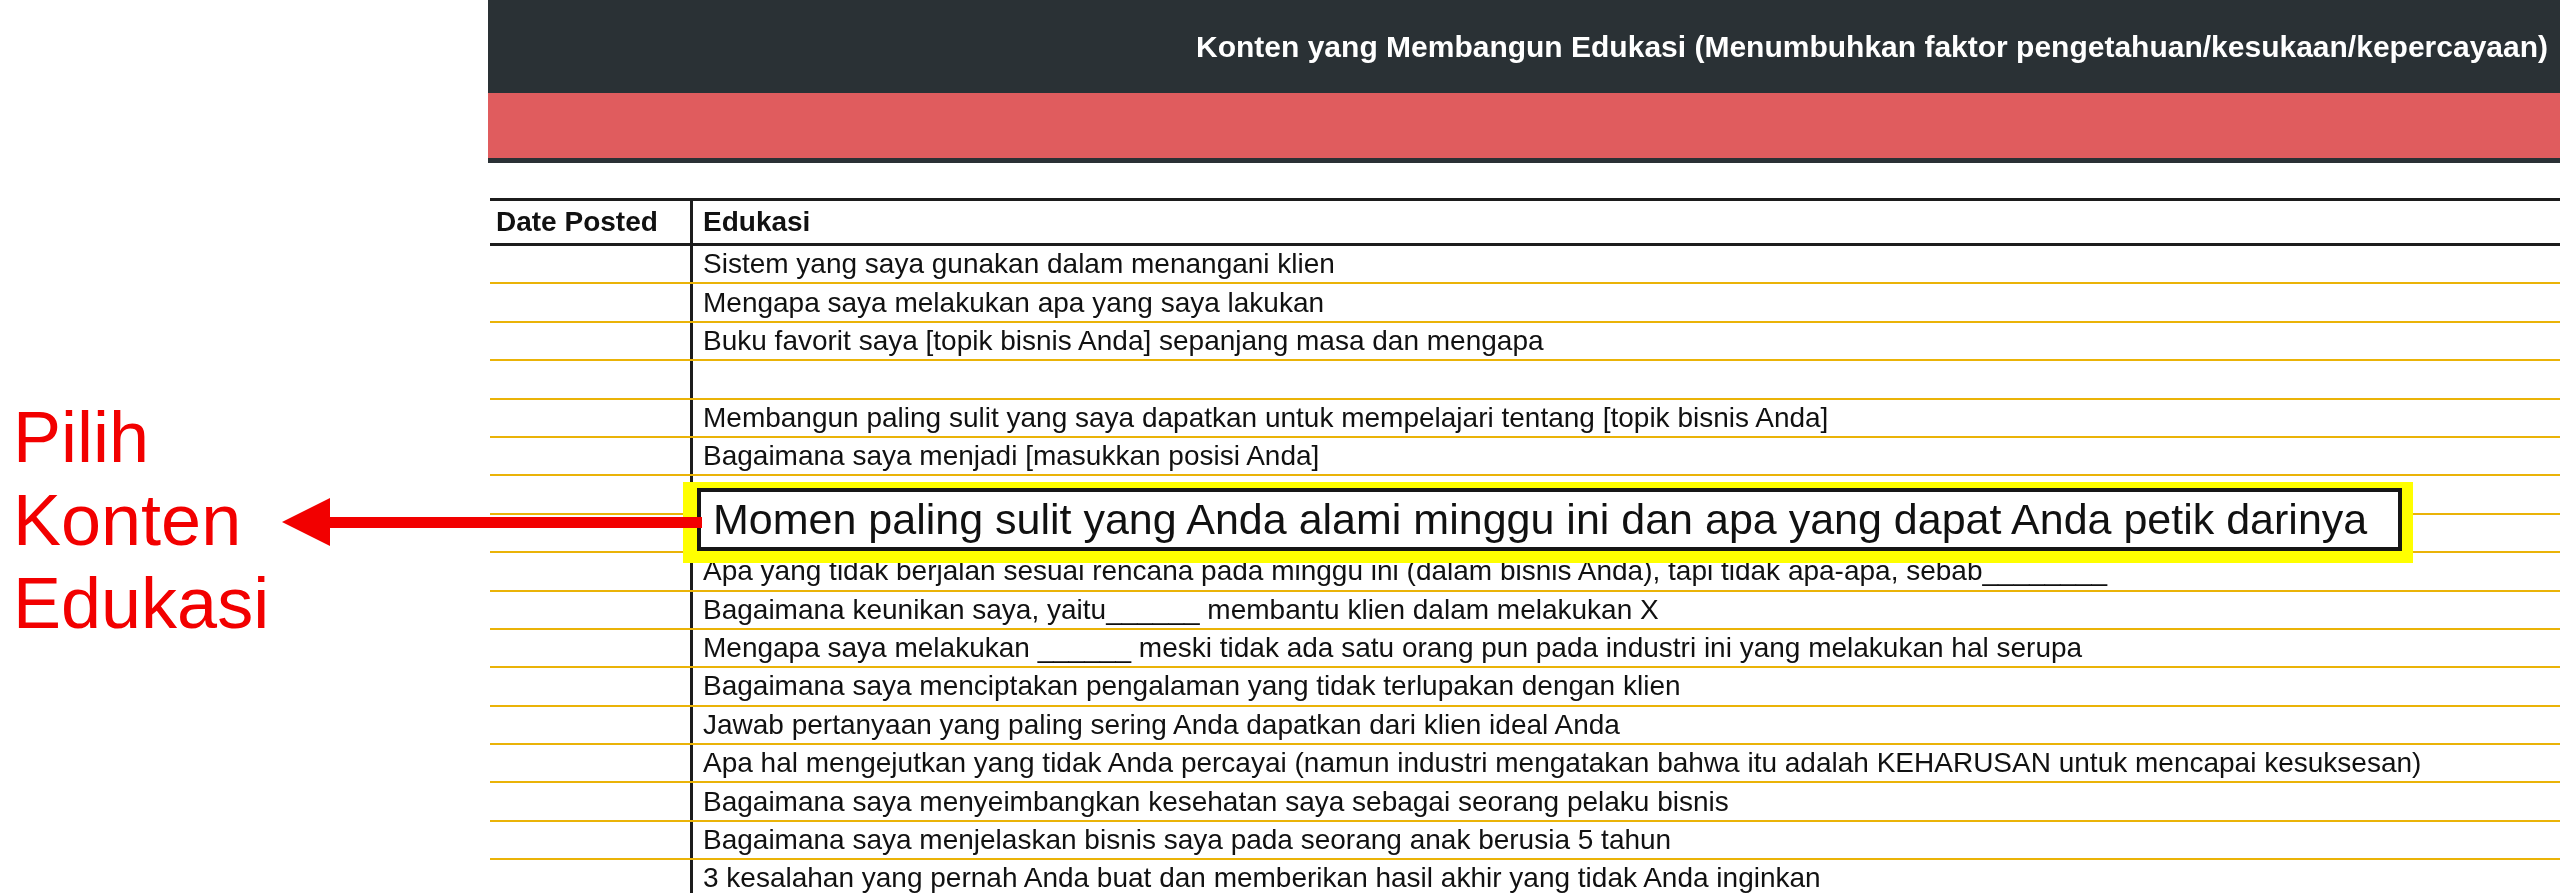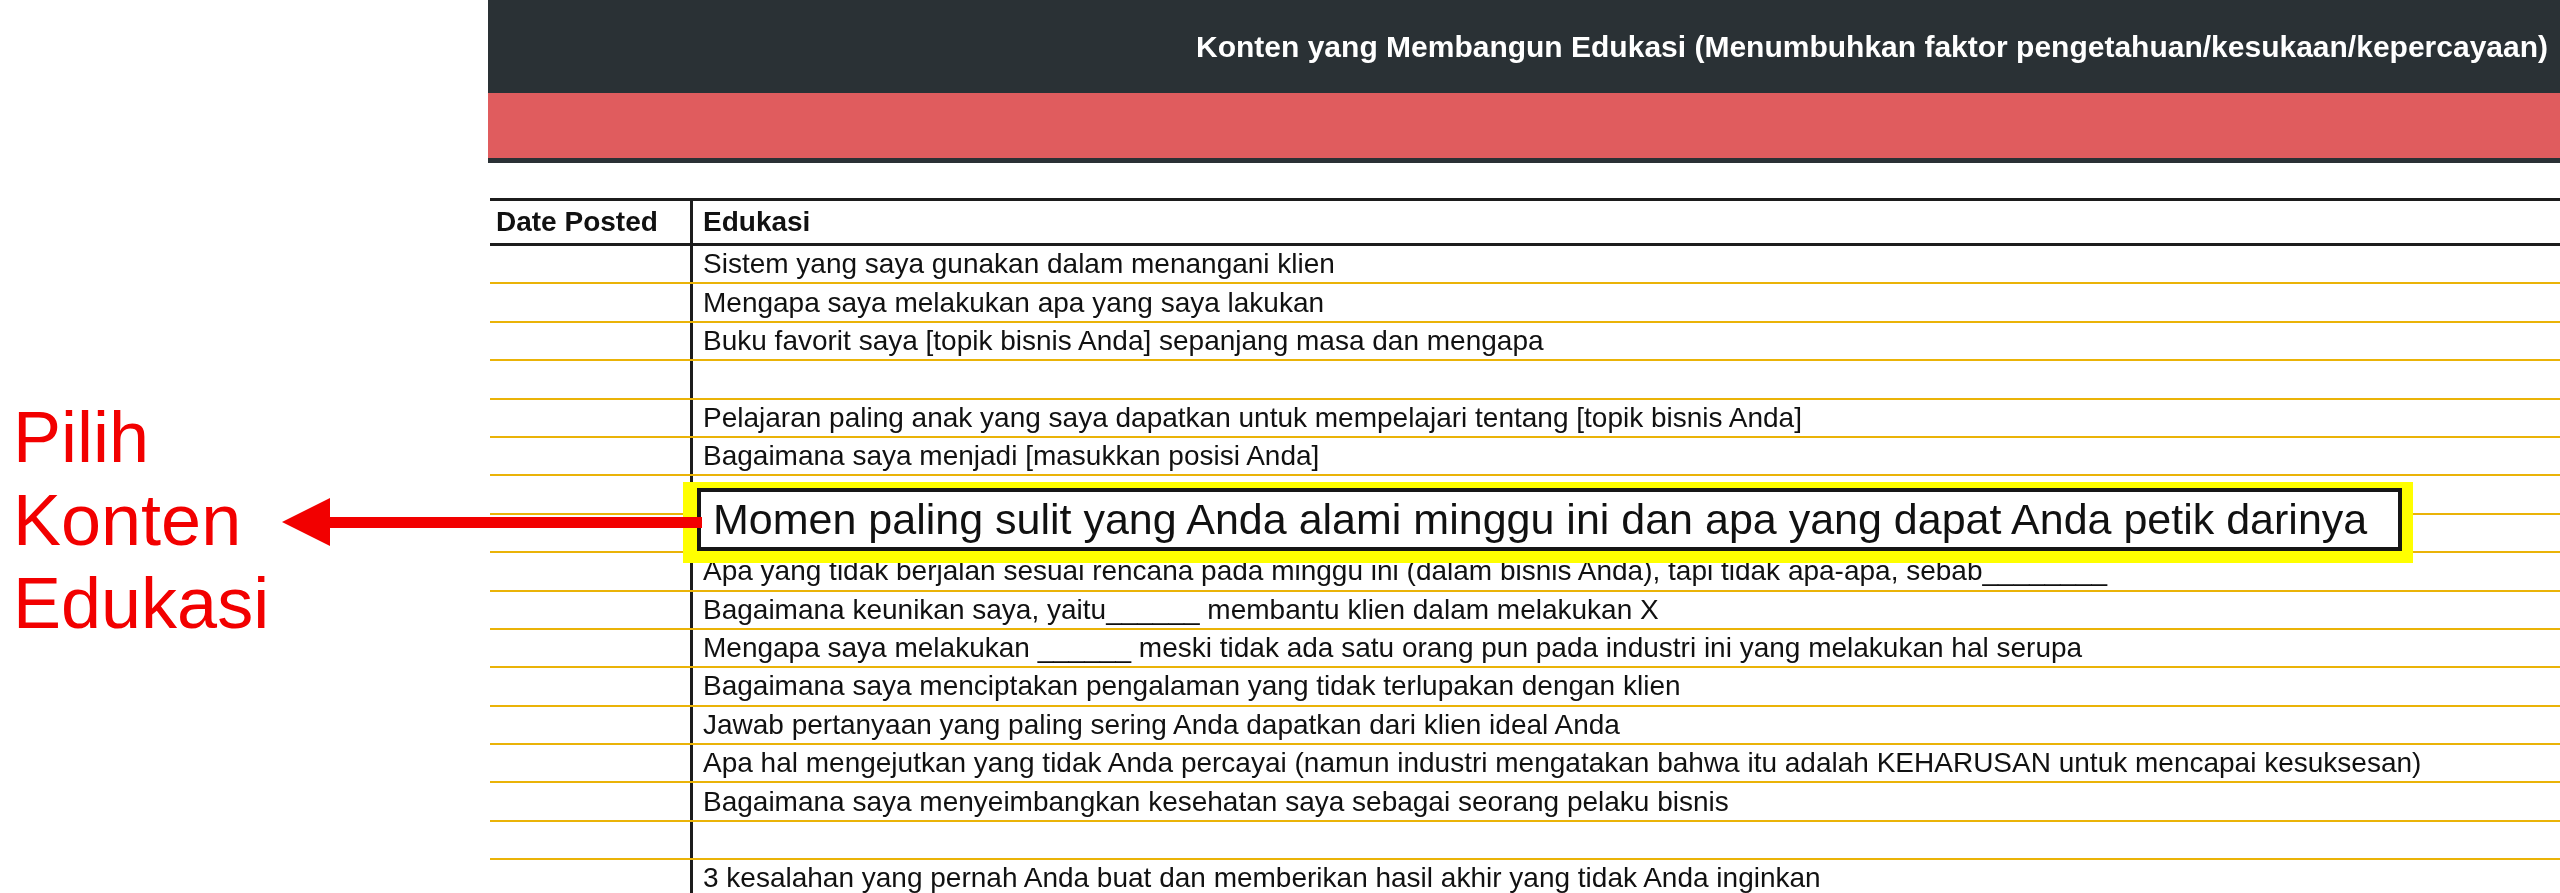--- a/index.html
+++ b/index.html
@@ -93,21 +93,21 @@
         </div>
         <div class="sheet-row">
           <div class="cell-date"></div>
           <div class="cell-content">Buku favorit saya [topik bisnis Anda] sepanjang masa dan mengapa</div>
         </div>
         <div class="sheet-row">
           <div class="cell-date"></div>
         </div>
         <div class="sheet-row">
           <div class="cell-date"></div>
-          <div class="cell-content">Pelajaran paling anak yang saya dapatkan untuk mempelajari tentang [topik bisnis Anda]</div>
+          <div class="cell-content">Membangun paling sulit yang saya dapatkan untuk mempelajari tentang [topik bisnis Anda]</div>
         </div>
         <div class="sheet-row">
           <div class="cell-date"></div>
           <div class="cell-content">Bagaimana saya menjadi [masukkan posisi Anda]</div>
         </div>
         <div class="sheet-row">
           <div class="cell-date"></div>
           <div class="cell-content">Bagaimana saya mengorganisir bisnis saya dan mengapa</div>
         </div>
         <div class="sheet-row">
@@ -137,20 +137,21 @@
         <div class="sheet-row">
           <div class="cell-date"></div>
           <div class="cell-content">Apa hal mengejutkan yang tidak Anda percayai (namun industri mengatakan bahwa itu adalah KEHARUSAN untuk mencapai kesuksesan)</div>
         </div>
         <div class="sheet-row">
           <div class="cell-date"></div>
           <div class="cell-content">Bagaimana saya menyeimbangkan kesehatan saya sebagai seorang pelaku bisnis</div>
         </div>
         <div class="sheet-row">
           <div class="cell-date"></div>
+          <div class="cell-content">Bagaimana saya menjelaskan bisnis saya pada seorang anak berusia 5 tahun</div>
         </div>
         <div class="sheet-row">
           <div class="cell-date"></div>
           <div class="cell-content">3 kesalahan yang pernah Anda buat dan memberikan hasil akhir yang tidak Anda inginkan</div>
         </div>
       </div>
   </div>
 
   <div class="callout">
     <div class="callout-inner">

